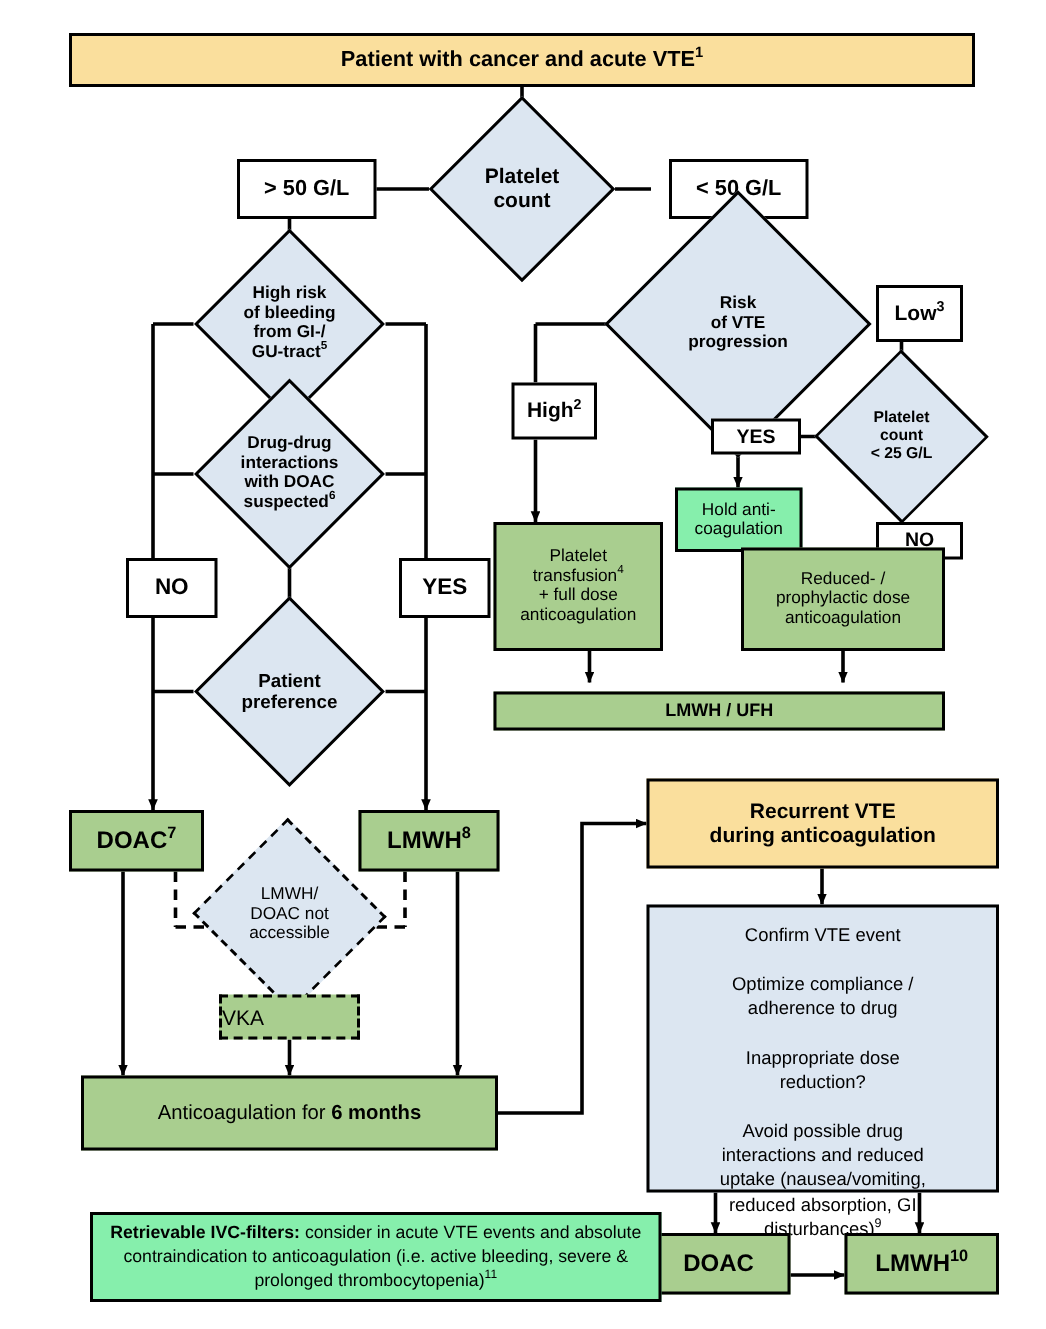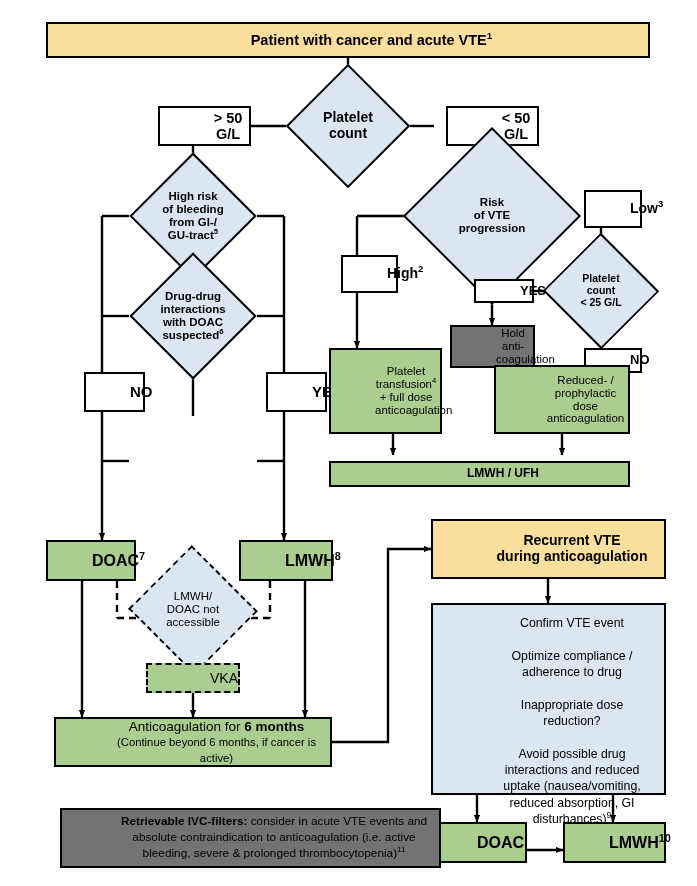--- a/index.html
+++ b/index.html
@@ -2,27 +2,27 @@
 <html><head>
 <meta charset="utf-8">
 <style>
   html,body{margin:0;padding:0;background:#ffffff;}
   body{width:697px;height:886px;position:relative;overflow:hidden;
        font-family:"Liberation Sans",sans-serif;color:#000;}
   #canvas{position:absolute;left:0;top:0;width:697px;height:886px;}
   #wires{position:absolute;left:0;top:0;width:697px;height:886px;pointer-events:none;}
 
   .node{position:absolute;box-sizing:border-box;display:flex;
-        align-items:center;justify-content:flex-end;text-align:center;padding-left:47px;}
+        align-items:center;justify-content:flex-start;text-align:center;}
   .box{border:2px solid #000;}
   .box .lbl{display:block;width:100%;padding:1px 3px;line-height:1.12;}
 
   .yellow{background:#fadf9d;}
   .green{background:#a9ce8f;}
-  .orange{background:#737373;}
+  .orange{background:#86efac;}
   .white{background:#ffffff;margin-left:12px;}
   .bluebox{background:#dce6f1;}
 
   
   .dia{position:absolute;}
   .dia .shape{position:absolute;left:0;top:0;width:100%;height:100%;
               background:#dce6f1;border:2px solid #000;box-sizing:border-box;
               transform:rotate(45deg);}
   .dia.dashed .shape{border-style:dashed;border-width:2px;}
   .dia .txt{position:absolute;left:-14%;top:50%;width:128%;
@@ -166,20 +166,27 @@
   <div class="dia" style="left:148px;top:271px;width:90px;height:90px;">
     <div class="shape"></div>
     <div class="txt" style="font-size:11.5px;font-weight:bold;">
       <div>Drug-drug</div>
       <div>interactions</div>
       <div>with DOAC</div>
       <div><span>suspected</span><sup>6</sup></div>
     </div>
   </div>
 
+  <div class="dia" style="left:148px;top:416px;width:90px;height:90px;">
+    <div class="shape"></div>
+    <div class="txt" style="font-size:12.5px;font-weight:bold;">
+      <div>Patient</div>
+      <div>preference</div>
+    </div>
+  </div>
 
   <div class="node box white" style="left:72px;top:372px;width:61px;height:40px;font-size:15px;font-weight:bold;">
     <span class="lbl">NO</span>
   </div>
 
   <div class="node box white" style="left:254px;top:372px;width:61px;height:40px;font-size:15px;font-weight:bold;">
     <span class="lbl">YES</span>
   </div>
 
   <div class="dia" style="left:429px;top:153px;width:126px;height:126px;">
@@ -269,21 +276,20 @@
     </div>
   </div>
 
   <div class="node green" style="left:146px;top:663px;width:94px;height:30px;border:2px dashed #000;font-size:14px;">
     <span class="lbl">VKA</span>
   </div>
 
   <div class="node box green" style="left:54px;top:717px;width:278px;height:50px;font-size:13.5px;">
     <span class="lbl">
       <span>Anticoagulation for </span><span class="b">6 months</span><br>
-      <span style="font-size:11.3px;">(Continue beyond 6 months, if cancer is active)</span>
     </span>
   </div>
 
   <div class="node box yellow" style="left:431px;top:519px;width:235px;height:60px;font-size:14px;font-weight:bold;">
     <span class="lbl">
       <span>Recurrent VTE</span><br>
       <span>during anticoagulation</span>
     </span>
   </div>
 

